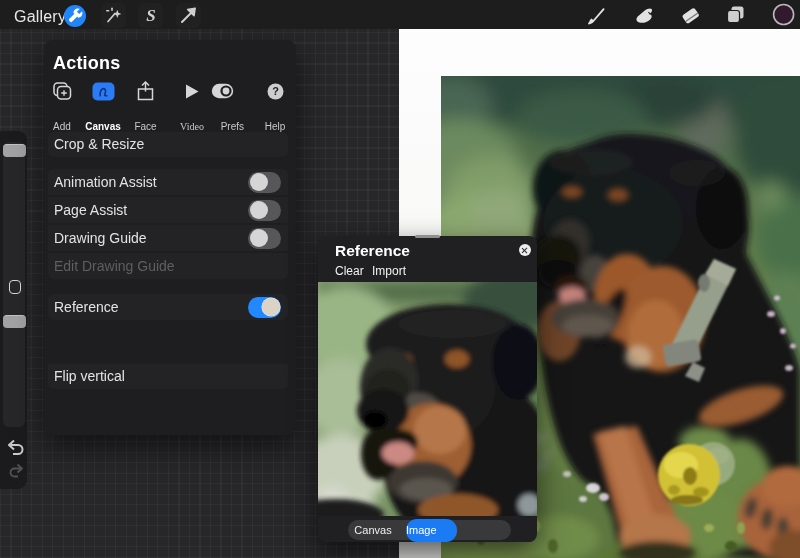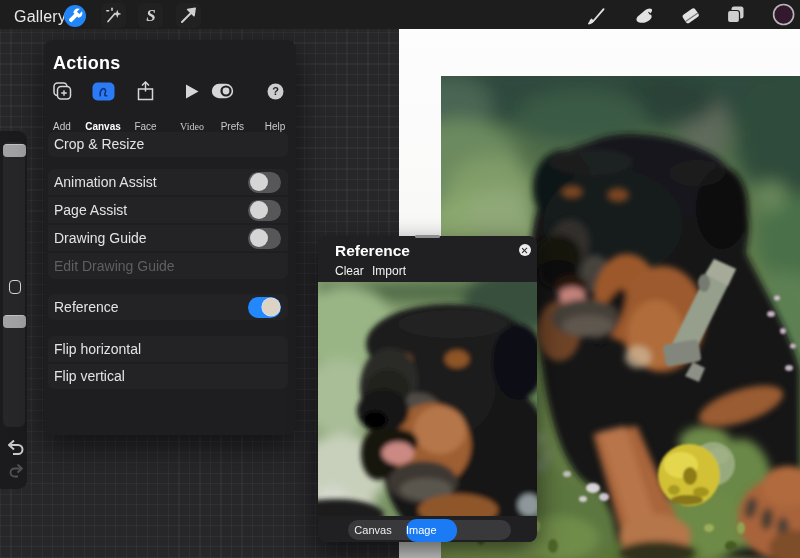--- a/index.html
+++ b/index.html
@@ -345,21 +345,20 @@
   <div class="row" style="top:157.2px; height:26.2px;">Page Assist<span class="tgl">
         <span class="dot"></span>
       </span></div>
   <div class="row" style="top:185.4px; height:26px;">Drawing Guide<span class="tgl">
         <span class="dot"></span>
       </span></div>
   <div class="row rlast" style="top:213.4px; height:26px; color:#5f5f61;">Edit Drawing Guide</div>
   <div class="row ronly" style="top:254px; height:26.3px;">Reference<span class="tgl on">
         <span class="dot"></span>
       </span></div>
-  <div class="row rfirst" style="top:296px; height:25.5px;">Flip horizontal</div>
   <div class="row rlast" style="top:323.5px; height:25px;">Flip vertical</div>
 </div>
 
 <div class="abs" id="refpanel">
   <div class="grab"></div>
   <h2>Reference</h2>
   <div id="refclose"></div>
   <div class="reflink" style="left:17px;">Clear</div>
   <div class="reflink" style="left:54px;">Import</div>
   <div id="refphoto"><svg width="219" height="234" viewBox="0 0 219 234">

